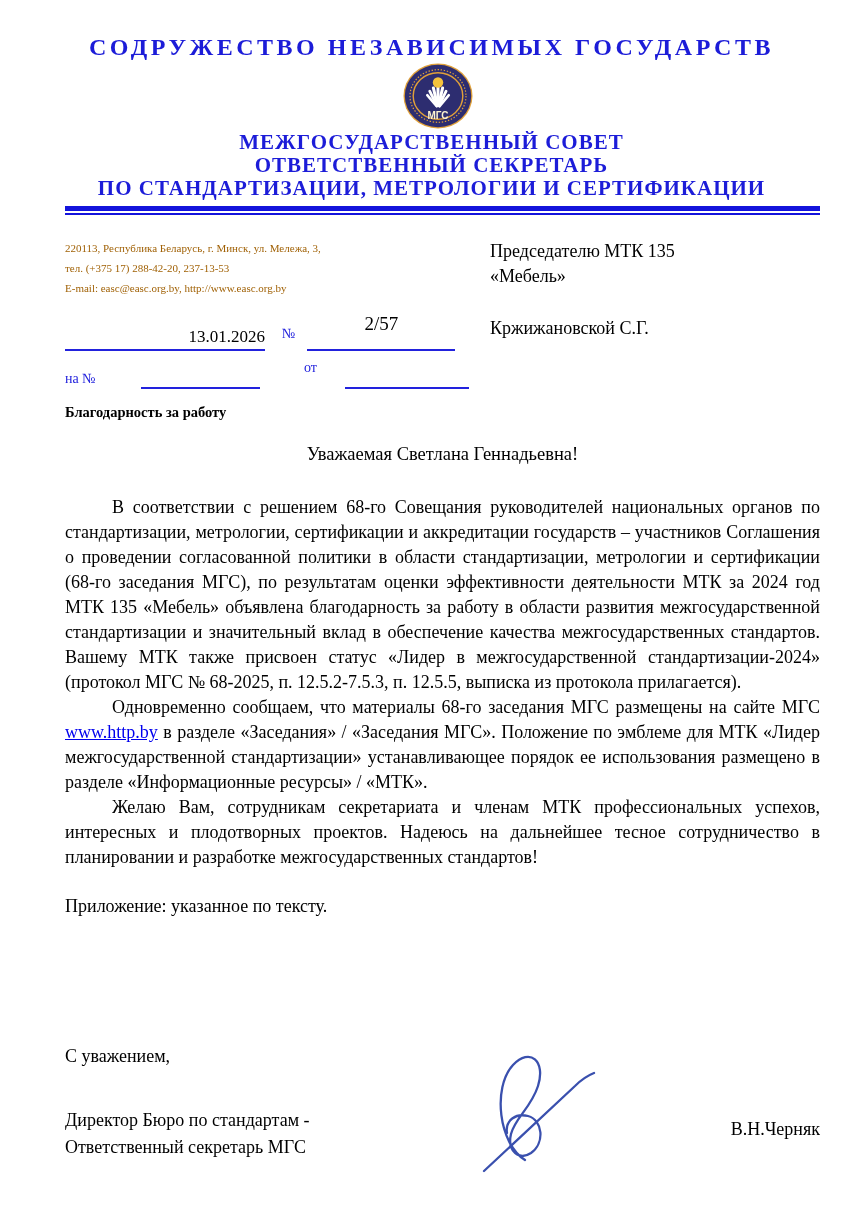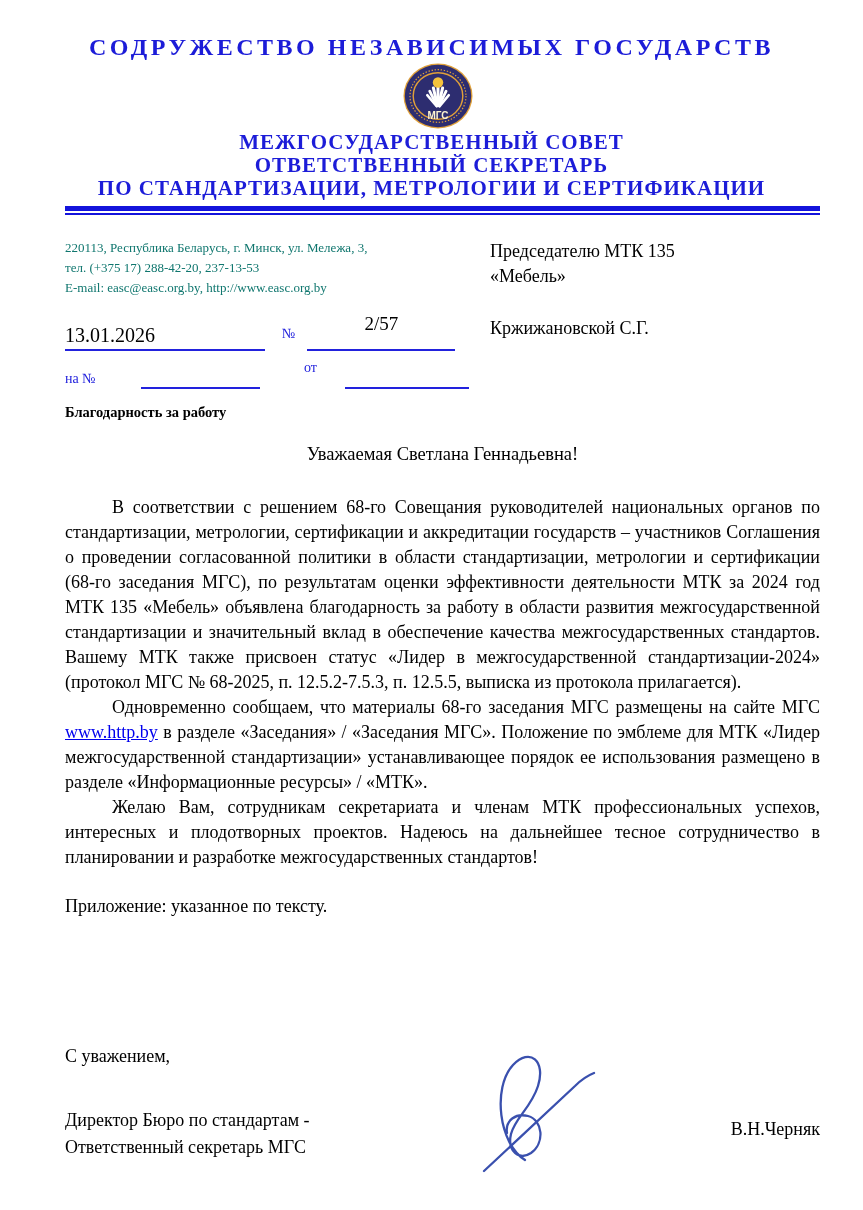--- a/index.html
+++ b/index.html
@@ -33,24 +33,24 @@
   .rule { position: absolute; top: 206px; left: 65px; right: 43px; }
   .rule-thick { height: 5px; background: #1414dc; }
   .rule-thin  { height: 2px; background: #1414dc; margin-top: 2px; }
 
   
   .ref-section {
     position: absolute; top: 238px; left: 65px; right: 43px;
     display: flex; justify-content: space-between;
   }
   .ref-left { width: 404px; }
-  .contact { color: #0f766e; font-size: 13px; line-height: 20px; }
+  .contact { color: #a16207; font-size: 11px; line-height: 20px; }
   .ref-row1 { display: flex; align-items: flex-end; margin-top: 15px; }
   .date-cell {
-    width: 200px; text-align: left; font-size: 20px;
+    width: 200px; text-align: right; font-size: 17px;
     border-bottom: 2px solid #2222dd; padding-bottom: 2px;
   }
   .label-no { color: #2222dd; font-size: 14px; margin: 0 12px 9px 17px; }
   .num-cell {
     width: 148px; text-align: center; font-size: 19px;
     border-bottom: 2px solid #2222dd; padding-bottom: 14px;
   }
   .ref-row2 { display: flex; align-items: flex-end; margin-top: 9px; font-size: 14px; gap: 21px; }
   .label-onno { color: #2222dd; width: 46px; margin-bottom: 2px; }
   .line-onno { width: 140px; height: 16px; border-bottom: 2px solid #2222dd; margin-left: 16px; }

